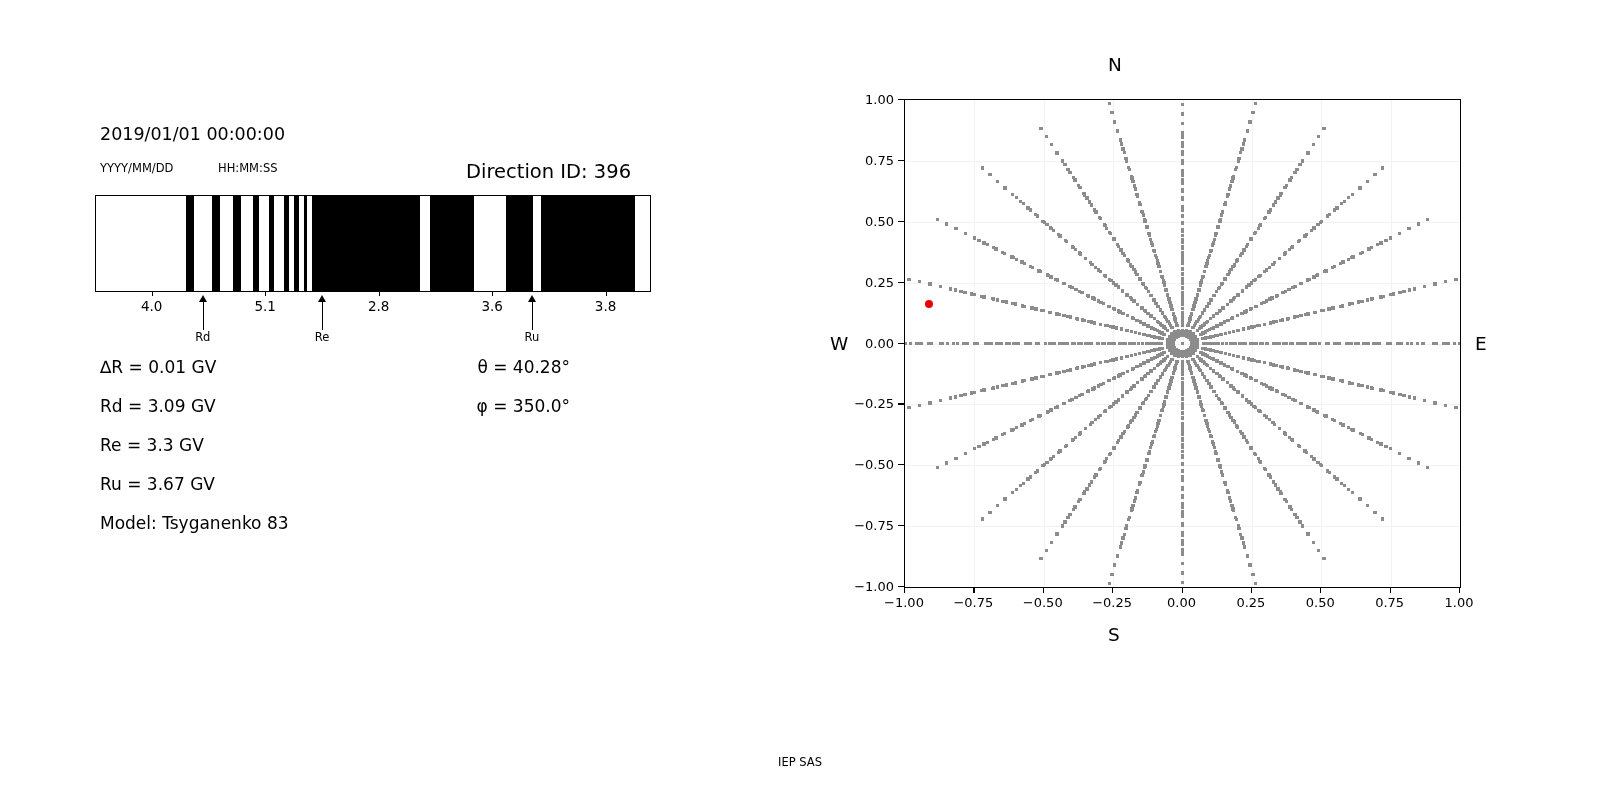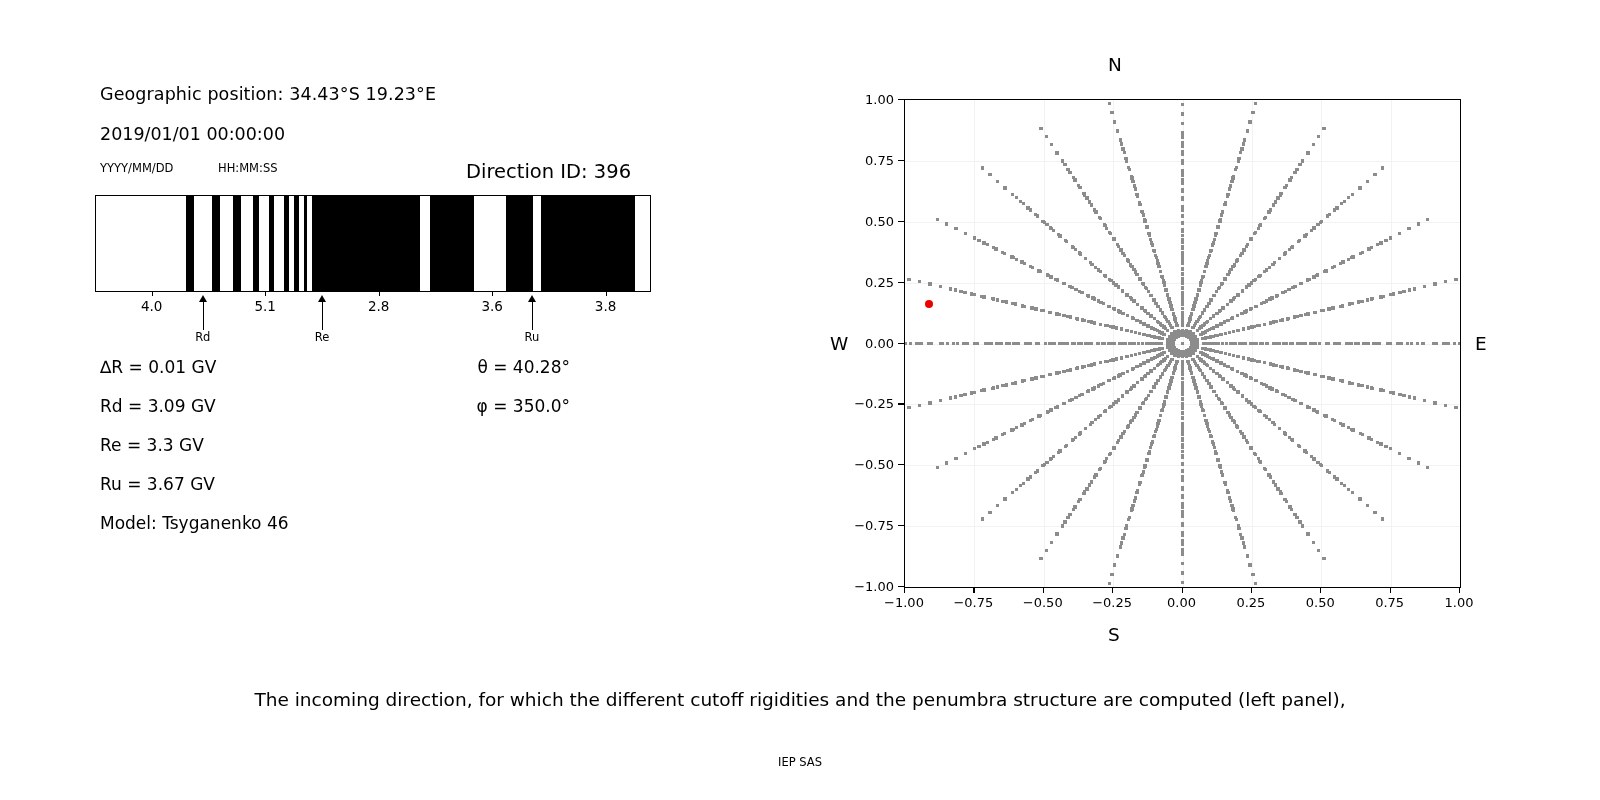--- a/index.html
+++ b/index.html
@@ -69,21 +69,20 @@
   
   #caption{left:0;top:684px;width:1600px;text-align:center;}
   .cap-line{font-size:18.5px;line-height:32px;}
   #footer{left:0;top:755px;width:1600px;text-align:center;font-size:11.5px;}
 </style>
 </head>
 <body>
 
 <div class="abs" id="left-panel">
 
-  <div class="abs txt-geo">Geographic position: 34.43°S 19.23°E</div>
 
   <div class="abs txt-date">2019/01/01 00:00:00</div>
 
   <div class="abs txt-fmt-date">YYYY/MM/DD</div>
 
   <div class="abs txt-fmt-time">HH:MM:SS</div>
 
   <div class="abs txt-dirid">Direction ID: 396</div>
 
   <div class="abs" id="penumbra-wrap">
@@ -128,21 +127,21 @@
         <div class="arrow-shaft"></div>
         <div class="arrow-head"></div>
         <div class="arrow-lab">Ru</div>
       </div>
     </div>
 
   <div class="param p-col-l" style="top:357px">∆R = 0.01 GV</div>
   <div class="param p-col-l" style="top:396px">Rd = 3.09 GV</div>
   <div class="param p-col-l" style="top:435px">Re = 3.3 GV</div>
   <div class="param p-col-l" style="top:474px">Ru = 3.67 GV</div>
-  <div class="param p-col-l" style="top:513px">Model: Tsyganenko 46</div>
+  <div class="param p-col-l" style="top:513px">Model: Tsyganenko 83</div>
 
   <div class="param p-col-r" style="top:357px">θ = 40.28°</div>
   <div class="param p-col-r" style="top:396px">φ = 350.0°</div>
 </div>
 
 <div class="abs" id="right-panel">
 
   <div class="compass" id="cmp-n" style="left:278px;top:14px">N</div>
   <div class="compass" id="cmp-s" style="left:278px;top:584px">S</div>
   <div class="compass" id="cmp-w" style="left:0px;top:293px">W</div>
@@ -1944,16 +1943,15 @@
     <div class="xlab" style="left: 420.875px; top: 555px;">0.25</div>
     <div class="xtick" style="left: 490.25px; top: 547px;"></div>
     <div class="xlab" style="left: 490.25px; top: 555px;">0.50</div>
     <div class="xtick" style="left: 559.625px; top: 547px;"></div>
     <div class="xlab" style="left: 559.625px; top: 555px;">0.75</div>
     <div class="xtick" style="left: 629px; top: 547px;"></div>
     <div class="xlab" style="left: 629px; top: 555px;">1.00</div>
   </div>
 
 <div class="abs" id="caption">
-  <div class="cap-line">The incoming direction, for which the different cutoff rigidities and the penumbra structure are computed (left panel),</div>
 </div>
 
 <div class="abs" id="footer">IEP SAS</div>
 
 </body></html>

